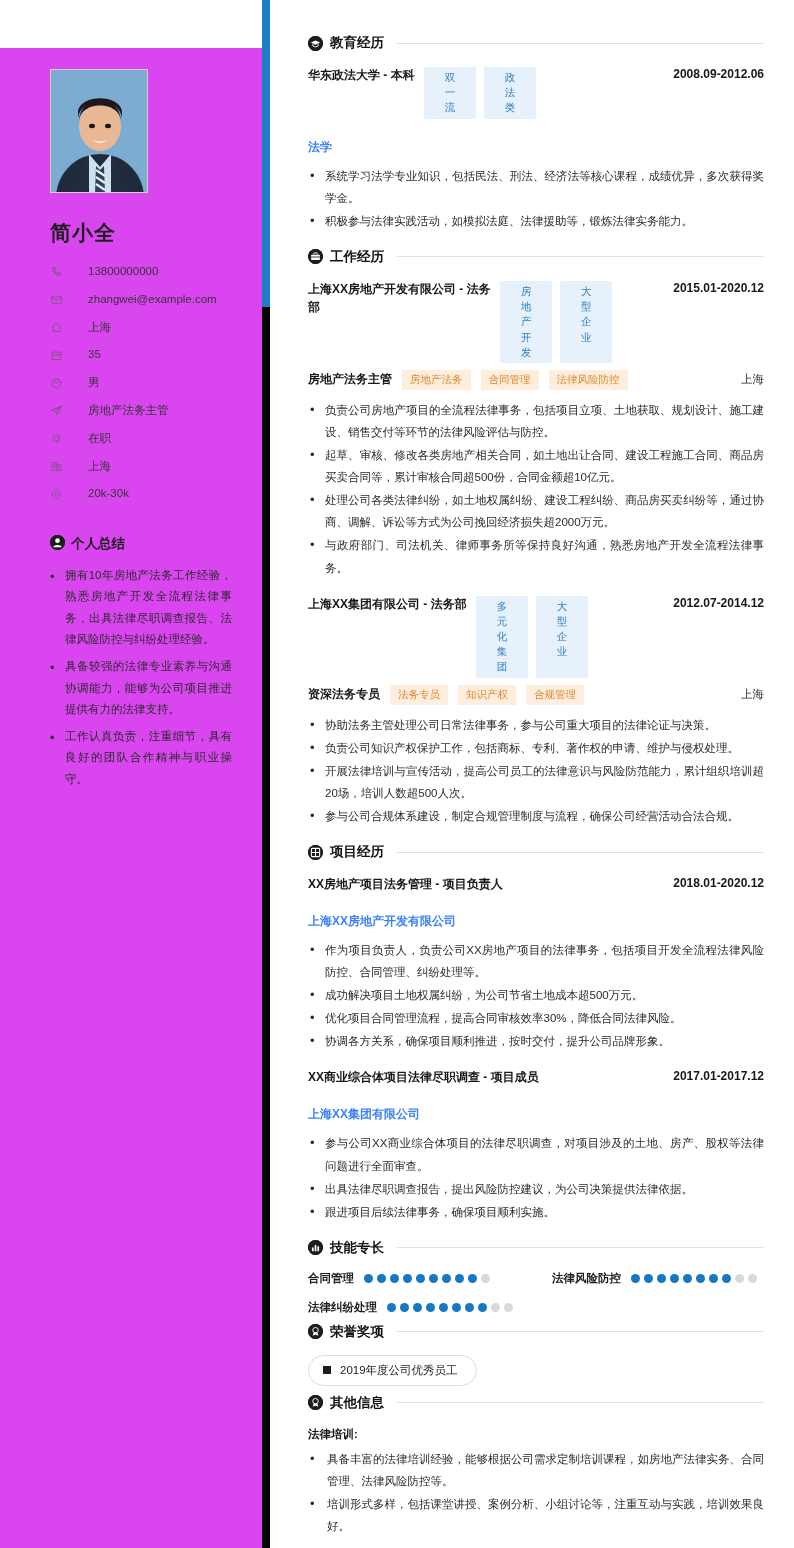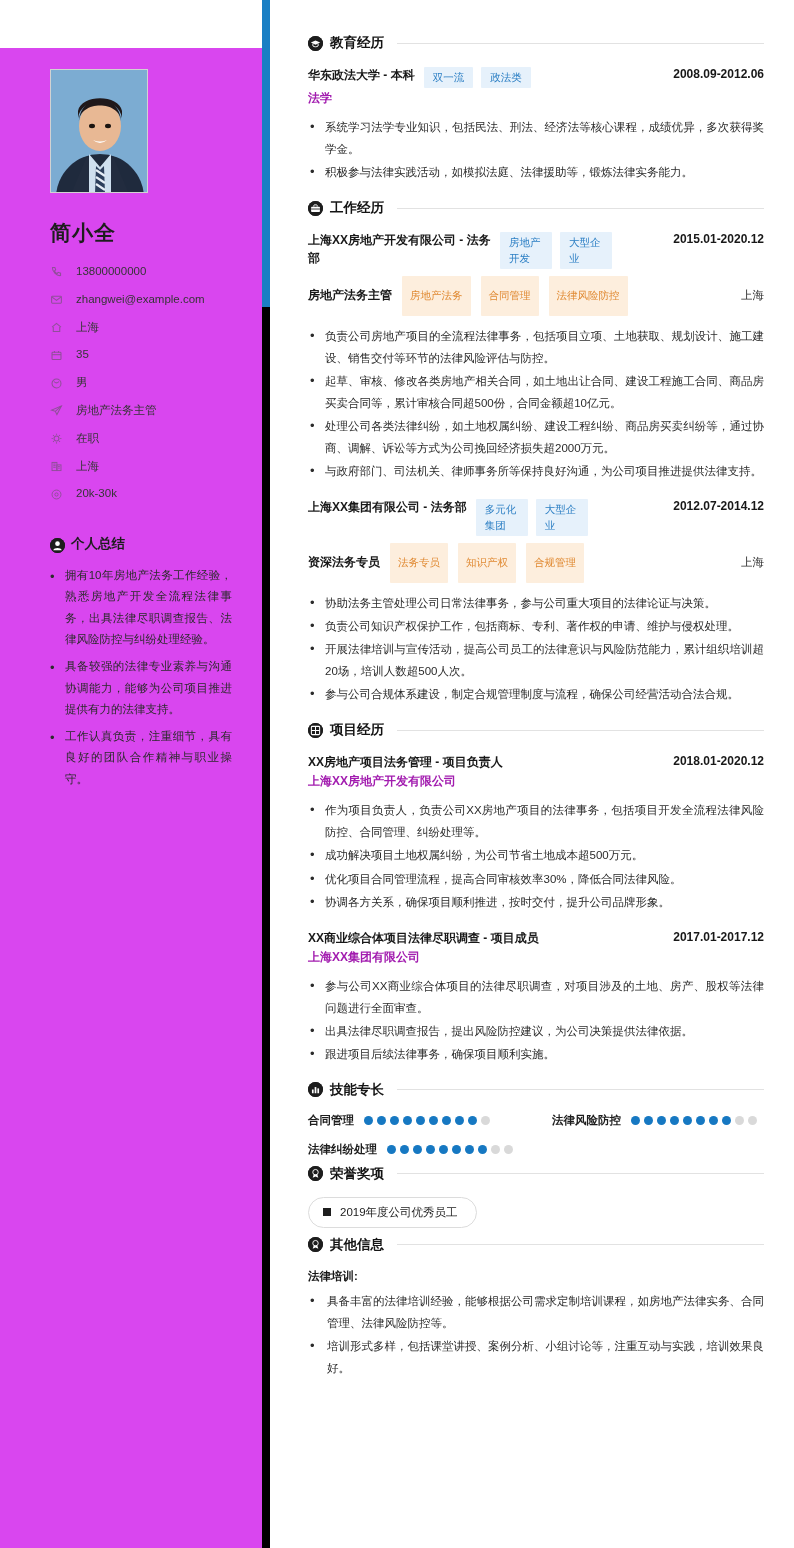--- a/index.html
+++ b/index.html
@@ -29,30 +29,30 @@
     position: relative; overflow: hidden;
   }
   .name {
     margin: 26px 0 0 20px;
     font-size: 21px; font-weight: bold; color: #1d1d1d;
     letter-spacing: 1px;
   }
   .contact-list { margin: 18px 0 0 20px; }
   .contact-row {
     display: flex; align-items: center;
-    gap: 13px; margin-bottom: 14px;
+    gap: 25px; margin-bottom: 14px;
     font-size: 11.5px; color: #353535;
   }
   .contact-row .ci { width: 13px; height: 13px; flex: 0 0 13px; opacity: .55; }
   .contact-row .ci svg { width: 13px; height: 13px; display:block; }
   .contact-val { line-height: 1.2; }
 
   .summary-head {
     margin: 34px 0 12px 20px;
-    display: flex; align-items: flex-end; gap: 6px;
+    display: flex; align-items: flex-start; gap: 6px;
     font-size: 13.5px; font-weight: bold; color: #1d1d1d;
   }
   .badge-icon {
     width: 15px; height: 15px; border-radius: 50%;
     background: #1d1d1d; color: #fff;
     display: inline-flex; align-items: center; justify-content: center;
     font-size: 9px; flex: 0 0 15px;
   }
   .badge-icon svg { width: 15px; height: 15px; display: block; }
   .summary-list { margin: 0 0 0 20px; }
@@ -91,41 +91,41 @@
     display: flex; align-items: flex-start; gap: 9px;
   }
   .entry-org {
     font-size: 12px; font-weight: bold; color: #181818;
     line-height: 1.5; max-width: 183px;
   }
   .entry-org.wide { max-width: 330px; }
   .tagset { display: flex; gap: 8px; flex: 0 0 auto; padding-top: 1px; }
   .tag-blue {
     background: #e6f1fb; color: #2c7fc4;
-    font-size: 10.5px; padding: 3px 9px;
+    font-size: 10.5px; padding: 3px 21px;
     line-height: 1.45; max-width: 52px; border-radius: 1px;
   }
   .entry-date {
     margin-left: auto; font-size: 12px; font-weight: bold;
     color: #181818; white-space: nowrap; padding-top: 1px;
   }
   .entry-sub {
     display: flex; align-items: center; gap: 10px;
     margin-top: 7px;
   }
   .role { font-size: 12px; font-weight: bold; color: #181818; white-space: nowrap; }
   .tag-orange {
     background: #fdeedd; color: #e08a33;
-    font-size: 10.5px; padding: 13px 8px; white-space: nowrap; border-radius: 1px;
+    font-size: 10.5px; padding: 3px 8px; white-space: nowrap; border-radius: 1px;
   }
   .entry-loc {
     margin-left: auto; font-size: 11.5px; color: #2b2b2b; white-space: nowrap;
   }
   .entry-major {
-    font-size: 12px; font-weight: bold; color: #a21caf; margin-top: 2px;
+    font-size: 12px; font-weight: bold; color: #3b82f6; margin-top: 20px;
   }
   .bullets { margin-top: 9px; }
   .bullet {
     position: relative; padding-left: 17px;
     font-size: 11.5px; line-height: 1.92; color: #2b2b2b;
     margin-bottom: 1px; text-align: justify;
   }
   .bullet::before {
     content: "•"; position: absolute; left: 2px; top: -1px;
     font-size: 13px; color: #2b2b2b;
@@ -356,21 +356,21 @@
           <span class="role">房地产法务主管</span>
           <span class="tag-orange">房地产法务</span>
           <span class="tag-orange">合同管理</span>
           <span class="tag-orange">法律风险防控</span>
           <span class="entry-loc">上海</span>
         </div>
         <div class="bullets">
           <div class="bullet">负责公司房地产项目的全流程法律事务，包括项目立项、土地获取、规划设计、施工建设、销售交付等环节的法律风险评估与防控。</div>
           <div class="bullet">起草、审核、修改各类房地产相关合同，如土地出让合同、建设工程施工合同、商品房买卖合同等，累计审核合同超500份，合同金额超10亿元。</div>
           <div class="bullet">处理公司各类法律纠纷，如土地权属纠纷、建设工程纠纷、商品房买卖纠纷等，通过协商、调解、诉讼等方式为公司挽回经济损失超2000万元。</div>
-          <div class="bullet">与政府部门、司法机关、律师事务所等保持良好沟通，为公司项目推进提供法律支持。</div>
+          <div class="bullet">与政府部门、司法机关、律师事务所等保持良好沟通，熟悉房地产开发全流程法律事务。</div>
         </div>
       </div>
 
       <div class="entry">
         <div class="entry-top">
           <div class="entry-org">上海XX集团有限公司 - 法务部</div>
           <div class="tagset">
             <span class="tag-blue">多元化集团</span>
             <span class="tag-blue">大型企业</span>
           </div>

